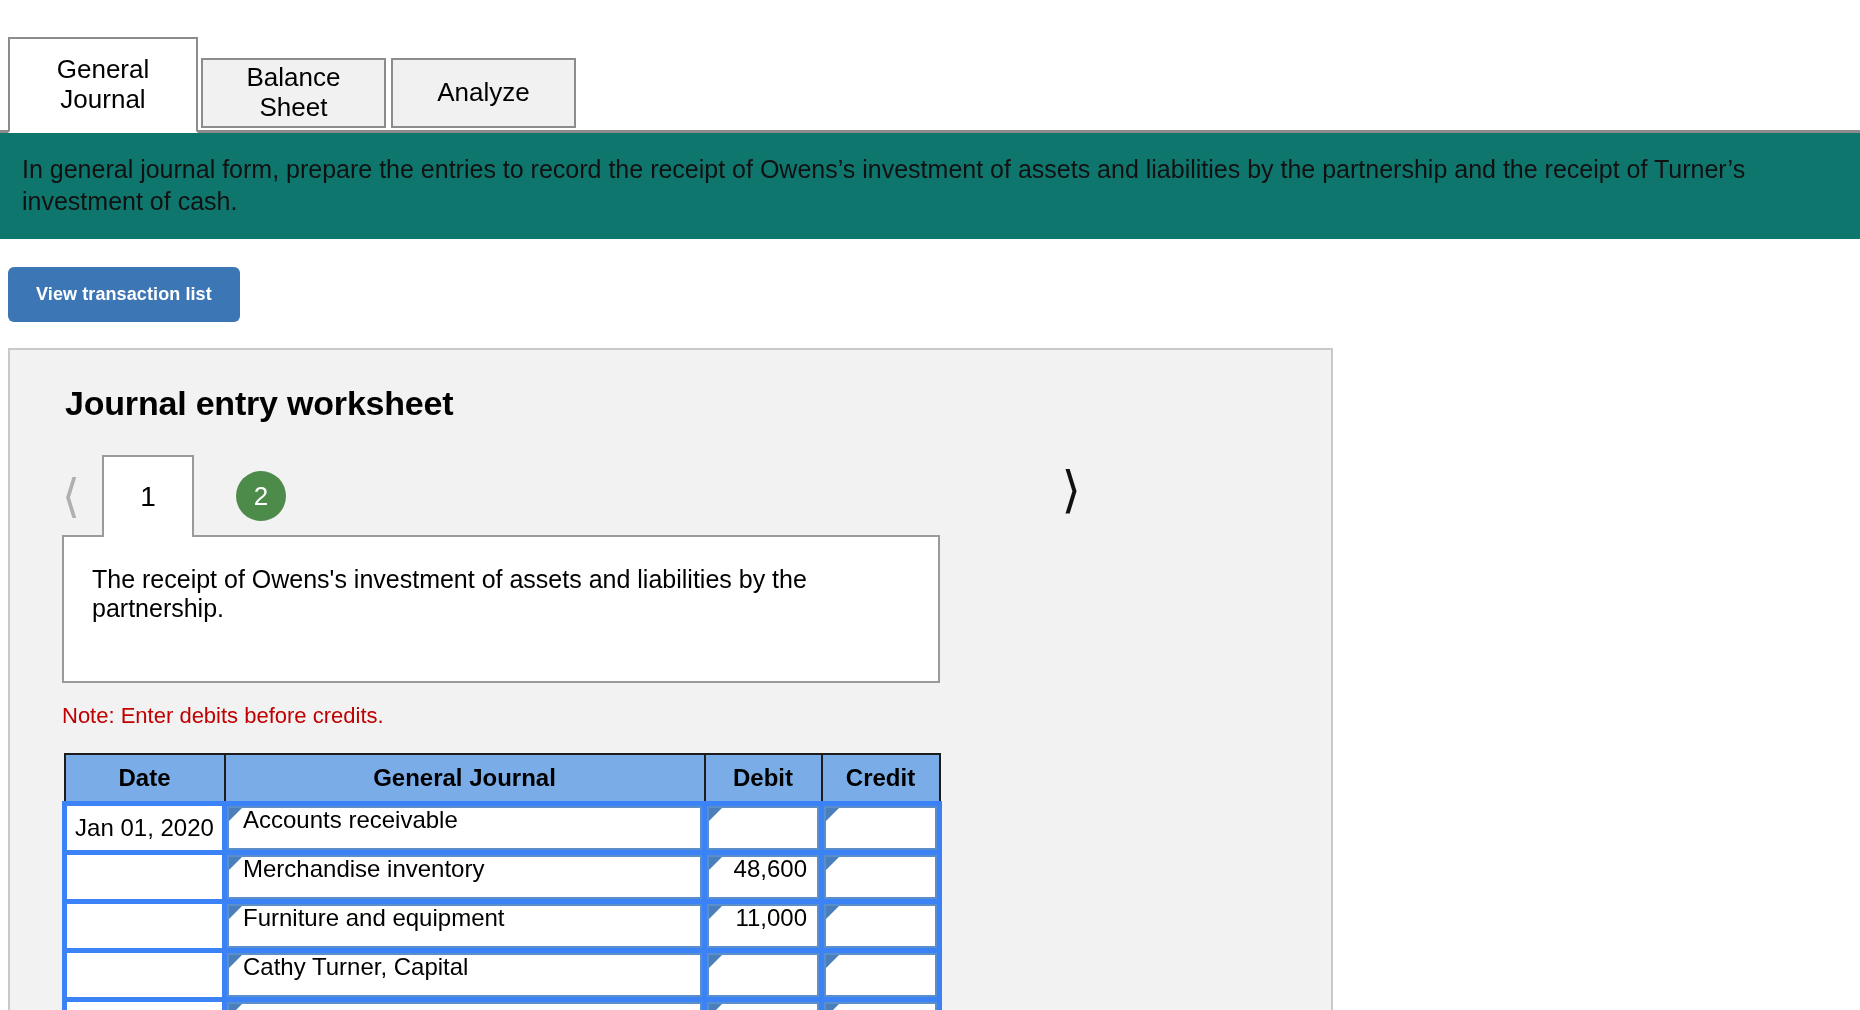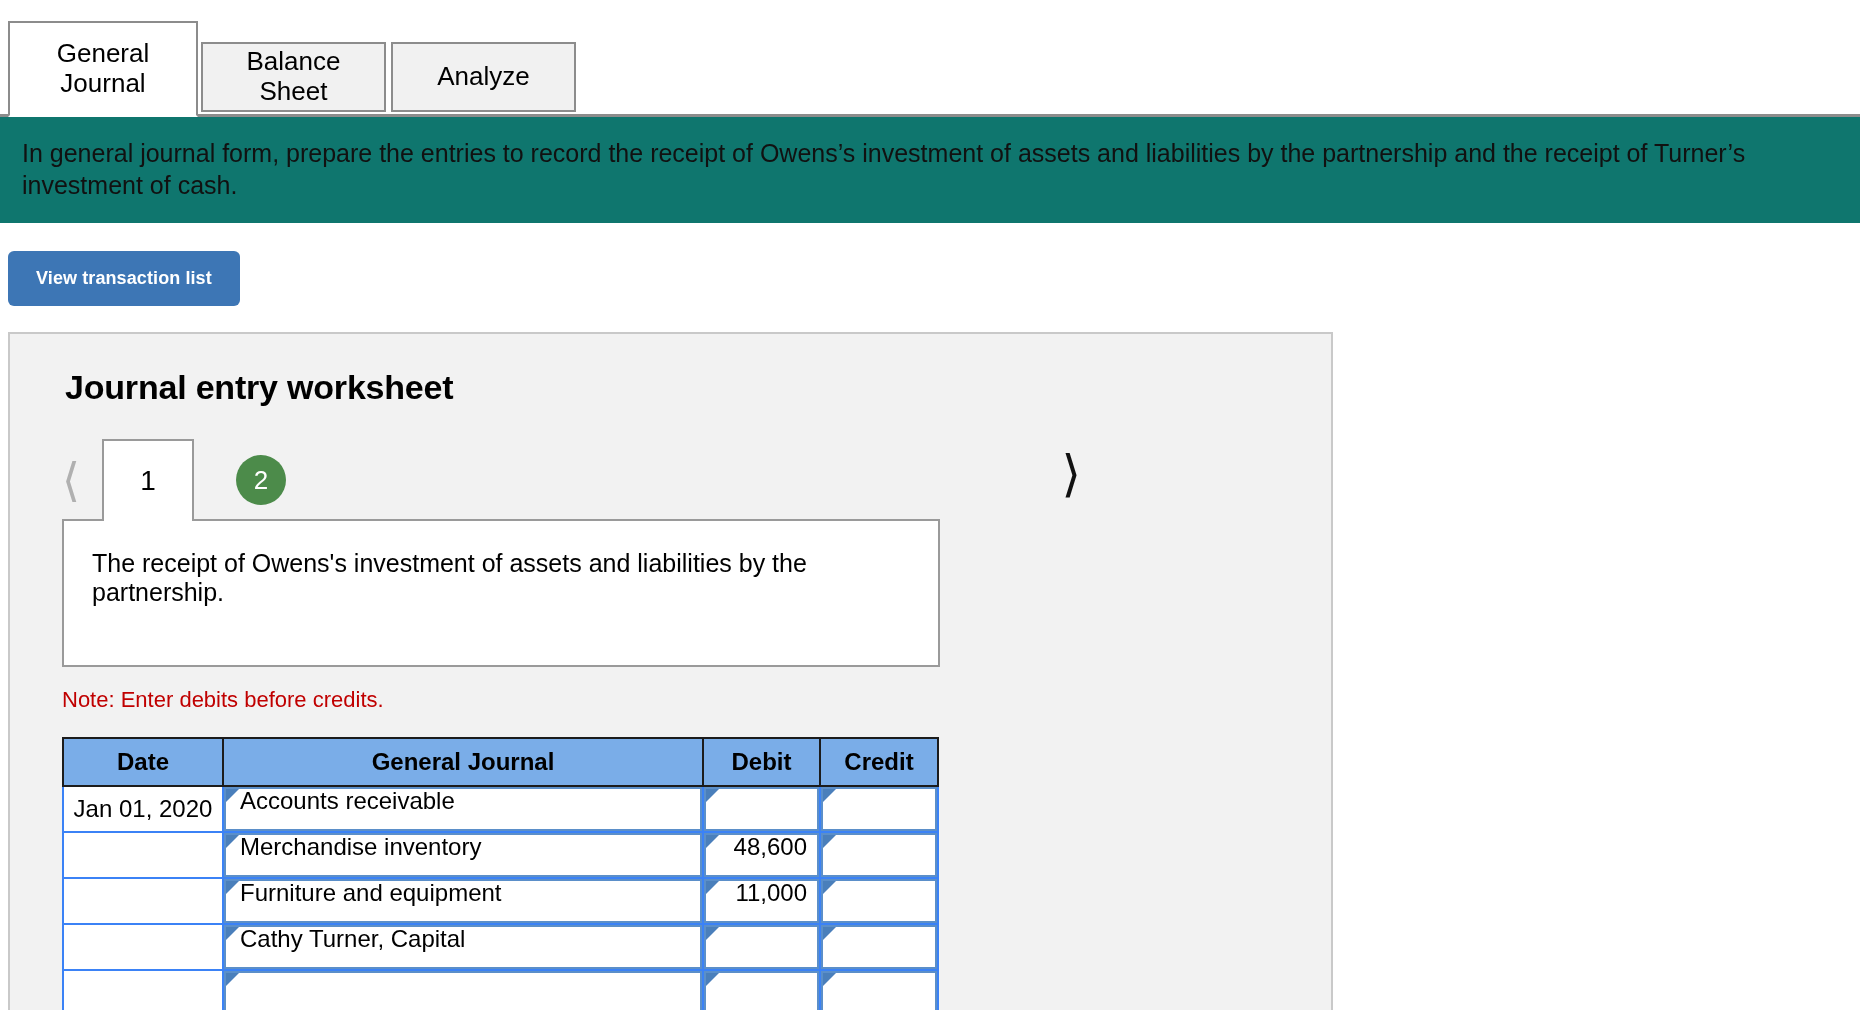--- a/index.html
+++ b/index.html
@@ -12,21 +12,21 @@
     height: 1010px;
     overflow: hidden;
     font-family: "Liberation Sans", sans-serif;
     color: #000000;
     -webkit-font-smoothing: antialiased;
   }
 
   
   .tabstrip {
     position: relative;
-    height: 117px;
+    height: 133px;
     box-sizing: border-box;
     display: flex;
     align-items: flex-end;
     padding-left: 8px;
     border-bottom: 3px solid #8c8c8c;
   }
   .tab {
     box-sizing: border-box;
     border: 2px solid #8c8c8c;
     background: #f1f1f1;
@@ -196,21 +196,21 @@
     border: 2px solid #1c1c1c;
     font-size: 24px;
     font-weight: bold;
     height: 46px;
     padding: 0;
     text-align: center;
     color: #000;
     margin-left: 8px;
   }
   table.jtable td {
-    border: 2px solid #3b82f6;
+    border: 5px solid #3b82f6;
     height: 44px;
     padding: 0;
     font-size: 24px;
     vertical-align: middle;
     background: #ffffff;
   }
   .col-date { width: 160px; }
   .col-gj   { width: 480px; }
   .col-deb  { width: 117px; }
   .col-cre  { width: 118px; }

